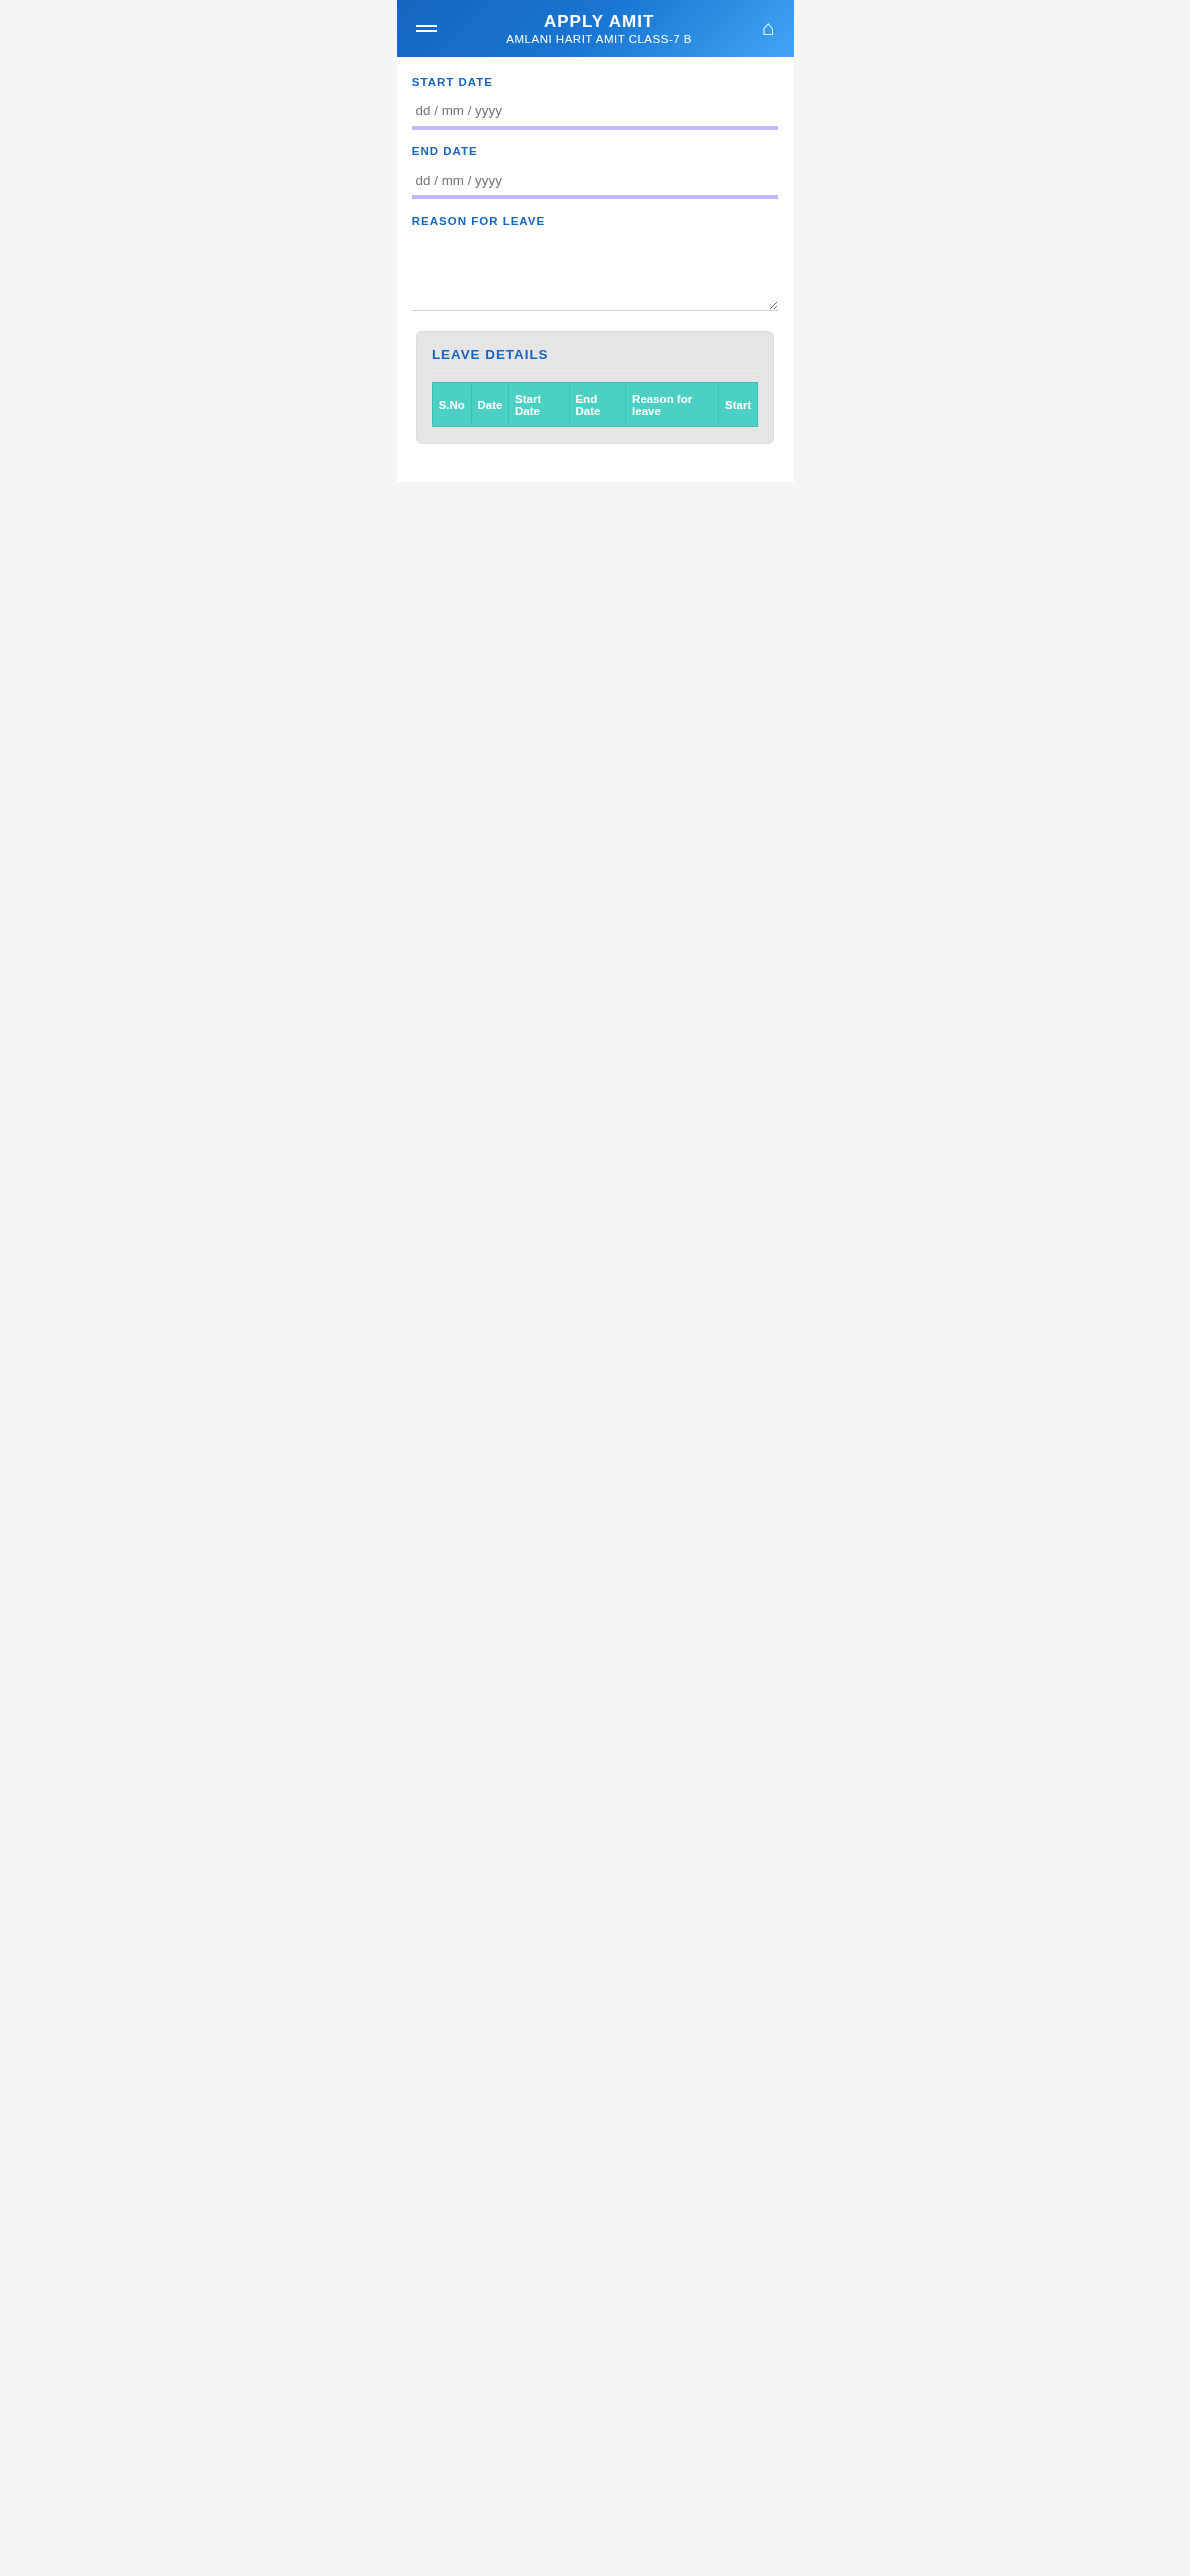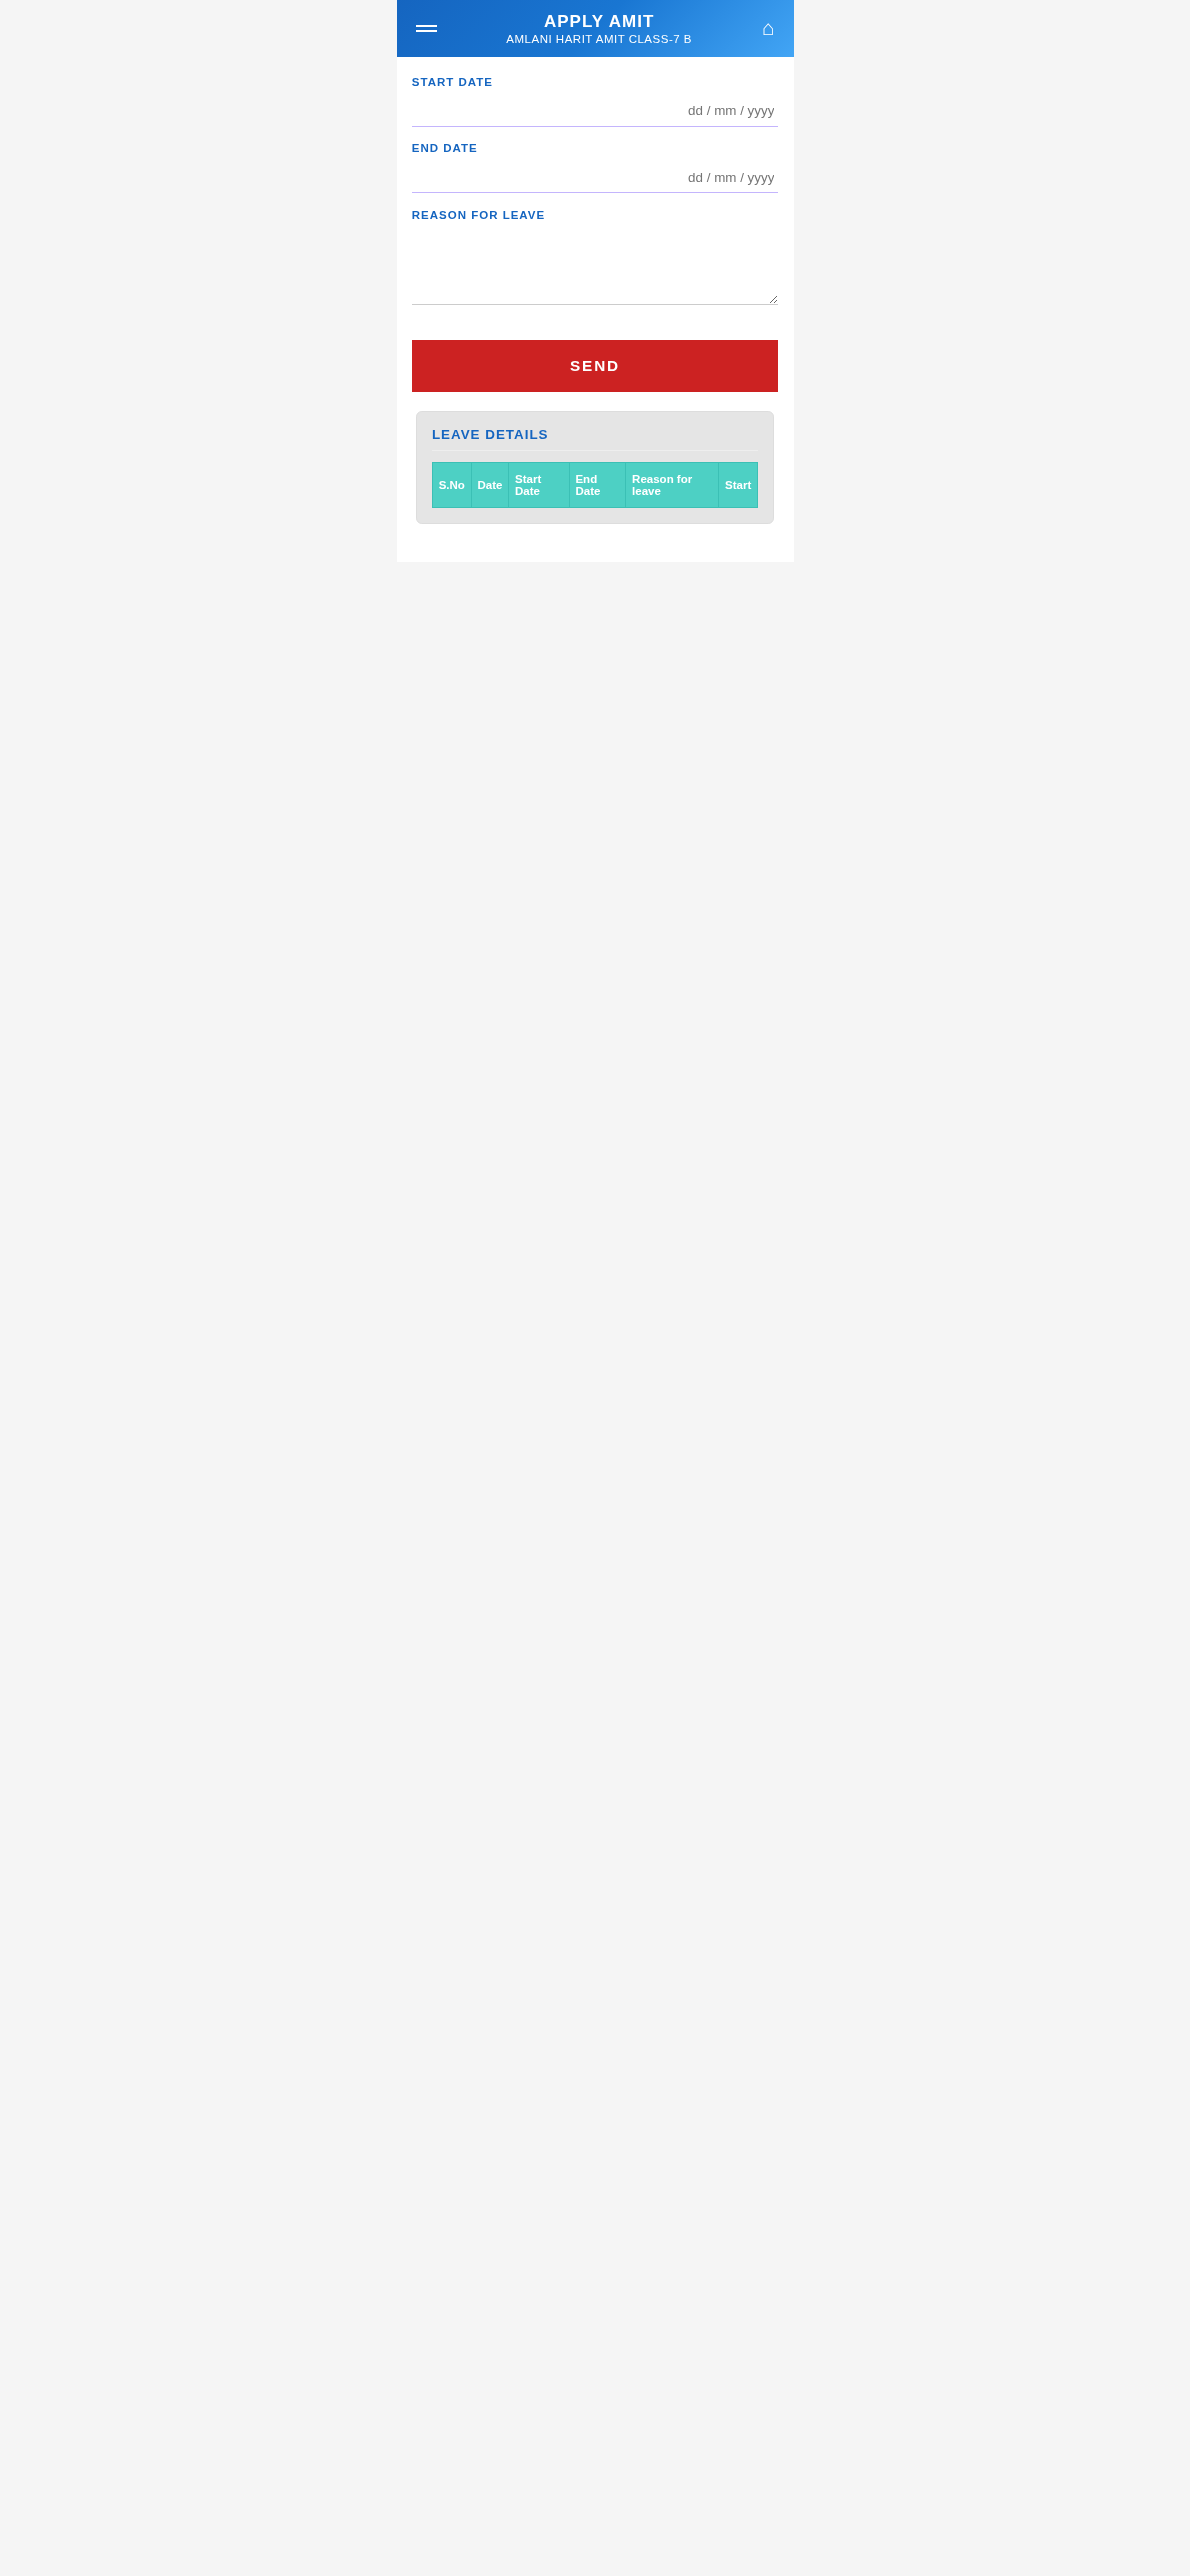--- a/index.html
+++ b/index.html
@@ -81,27 +81,26 @@
       color: #1565c0;
       font-size: 11.5px;
       font-weight: bold;
       letter-spacing: 1px;
       margin-bottom: 7.7px;
     }
 
     .date-input {
       width: 100%;
       border: none;
-      border-bottom: 1px solid #c4b5fd;
+      border-bottom: 4px solid #c4b5fd;
       padding: 7.7px 3.8px;
       font-size: 13.4px;
       color: #999;
       outline: none;
       background: transparent;
-      text-align: right;
     }
 
     .reason-textarea {
       width: 100%;
       border: none;
       border-bottom: 1px solid #ccc;
       padding: 7.7px 3.8px;
       font-size: 13.4px;
       color: #333;
       outline: none;
@@ -182,21 +181,20 @@
   <div class="form-section">
     <div class="field-label">END DATE</div>
     <input type="text" class="date-input" placeholder="dd / mm / yyyy" style="">
   </div>
 
   <div class="form-section">
     <div class="field-label">REASON FOR LEAVE</div>
     <textarea class="reason-textarea" style=""></textarea>
   </div>
 
-  <button class="send-button">SEND</button>
 
   <div class="leave-details-card">
     <div class="leave-details-title">LEAVE DETAILS</div>
     <table class="leave-table">
       <thead>
         <tr>
           <th>S.No</th>
           <th>Date</th>
           <th>Start Date</th>
           <th>End Date</th>

